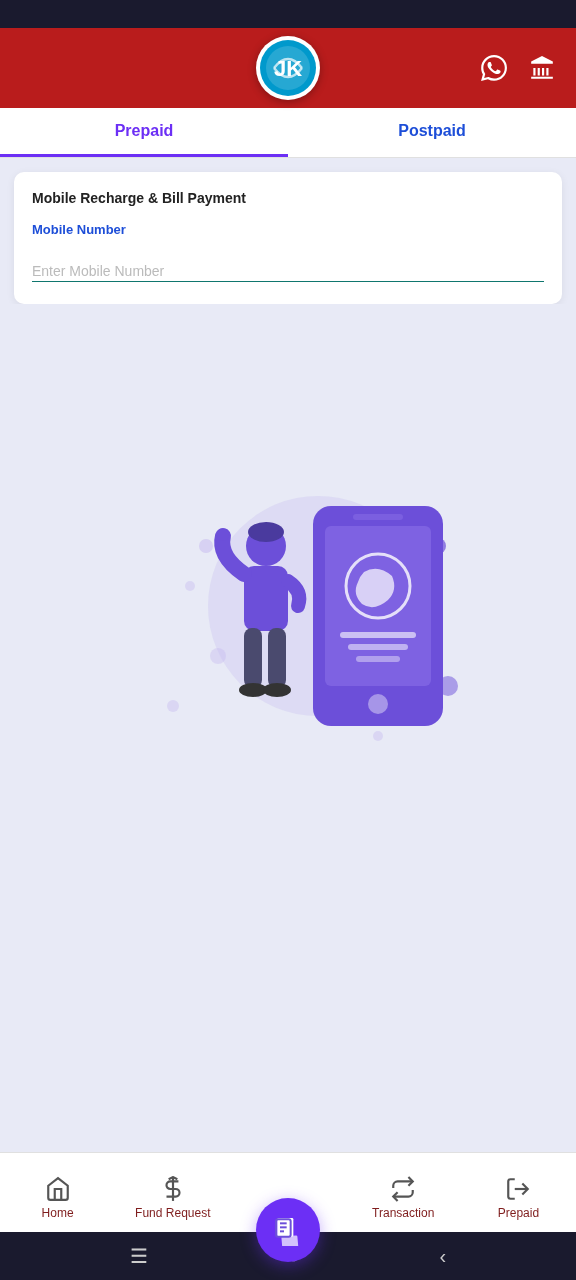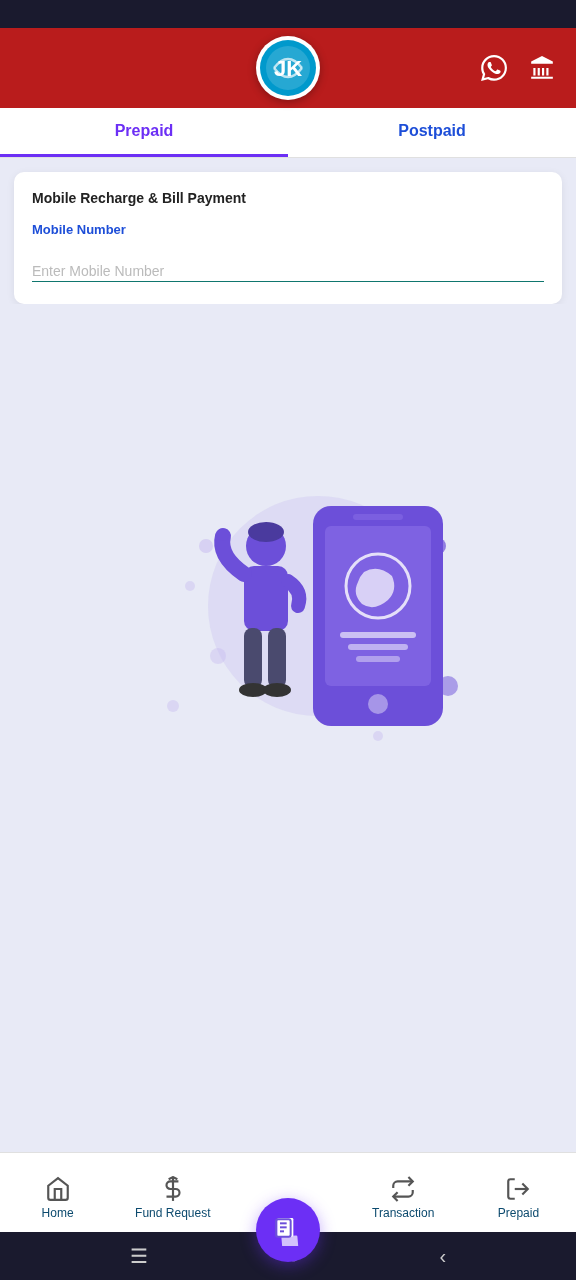--- a/index.html
+++ b/index.html
@@ -154,21 +154,21 @@
     }
     .nav-item {
       flex: 1;
       display: flex;
       flex-direction: column;
       align-items: center;
       justify-content: flex-end;
       padding-bottom: 6px;
       cursor: pointer;
       font-size: 12px;
-      color: #0c4a6e;
+      color: #7f1d1d;
       gap: 4px;
     }
     .nav-item svg {
       width: 26px;
       height: 26px;
     }
     .nav-center {
       flex: 1;
       display: flex;
       flex-direction: column;

